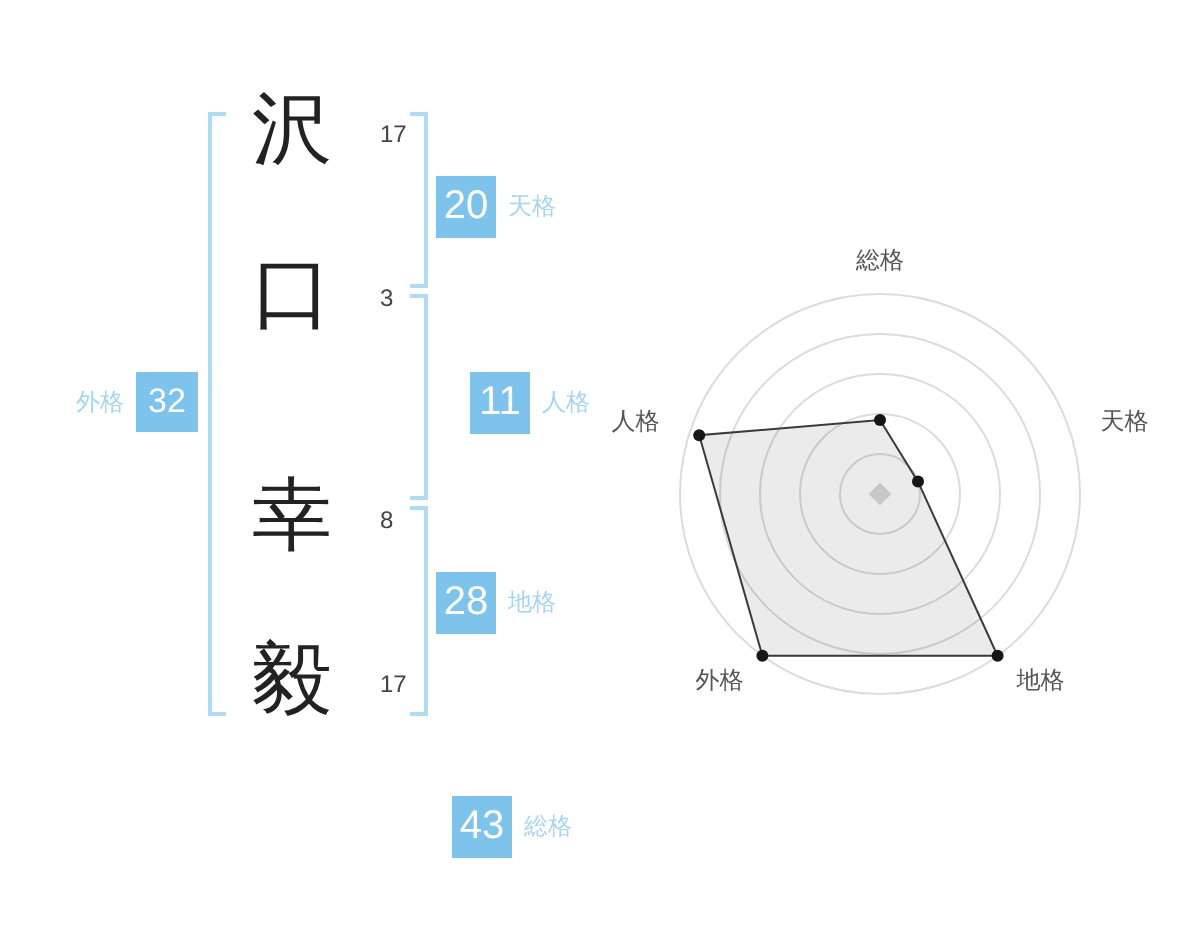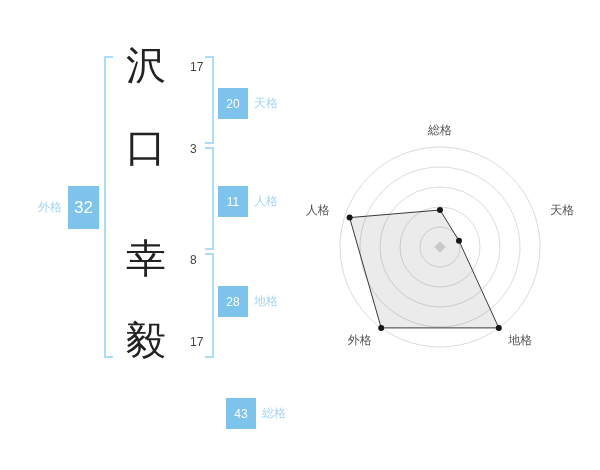--- a/index.html
+++ b/index.html
@@ -25,23 +25,23 @@
     border-right:2px solid var(--bracket,#aedcf6);
     border-top:2px solid var(--bracket,#aedcf6);
     border-bottom:2px solid var(--bracket,#aedcf6);
   }
 
   .cat { position:absolute; display:flex; align-items:center; gap:6px; }
   .badge {
     min-width:30px; height:31px; padding:0 3px;
     background:var(--badge,#7dc3eb); color:#fff;
     display:flex; align-items:center; justify-content:center;
-    font-size:12px;
+    font-size:20px;
   }
-  .badge-lg { min-width:31px; height:43px; font-size:17px; }
+  .badge-lg { min-width:31px; height:30px; font-size:17px; }
   .cat-label { font-size:12px; color:var(--label,#a6d5f2); }
 
   .radar-svg { position:absolute; left:290px; top:110px; }
 </style>
 </head>
 <body>
 
 <div class="stage">
 
   <div class="bracket-left" style="left:104px; top:56px; height:302px;"></div>
@@ -69,21 +69,21 @@
   </div>
 
   <div class="bracket-right" style="left:205px; top:56px; height:88px;"></div>
   <div class="bracket-right" style="left:205px; top:147px; height:103px;"></div>
   <div class="bracket-right" style="left:205px; top:253px; height:105px;"></div>
 
   <div class="cat" style="left:218px; top:88px;">
     <span class="badge">20</span>
     <span class="cat-label">天格</span>
   </div>
-  <div class="cat" style="left:218px; top:186px;">
+  <div class="cat" style="left:235px; top:186px;">
     <span class="badge">11</span>
     <span class="cat-label">人格</span>
   </div>
   <div class="cat" style="left:218px; top:286px;">
     <span class="badge">28</span>
     <span class="cat-label">地格</span>
   </div>
   <div class="cat" style="left:226px; top:398px;">
     <span class="badge">43</span>
     <span class="cat-label">総格</span>

